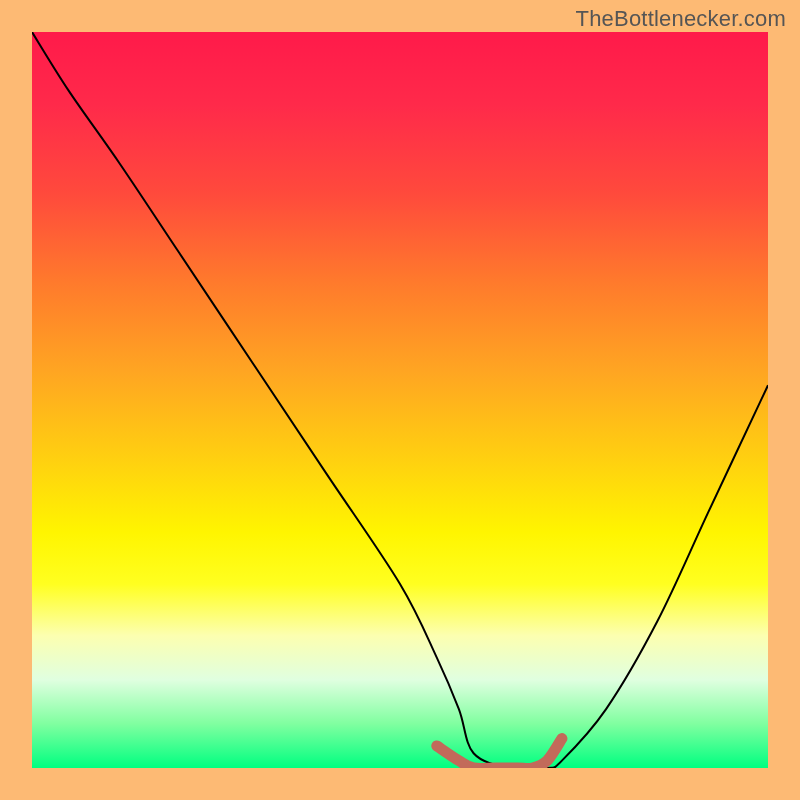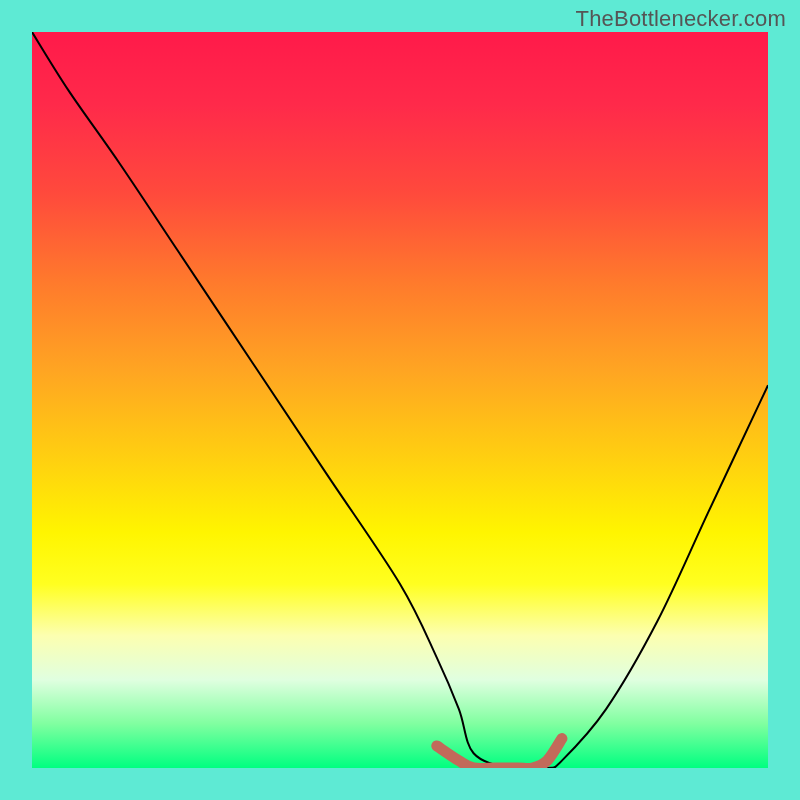--- a/index.html
+++ b/index.html
@@ -9,21 +9,21 @@
     width: 800px;
     height: 800px;
     overflow: hidden;
     position: relative;
     font-family: Arial, sans-serif;
   }
   .container {
     position: relative;
     width: 800px;
     height: 800px;
-    background: #5eead4;
+    background: #fdba74;
   }
   .watermark {
     position: absolute;
     top: 6px;
     right: 14px;
     color: #555;
     font-size: 22px;
     font-weight: 500;
     letter-spacing: 0.2px;
     z-index: 10;

